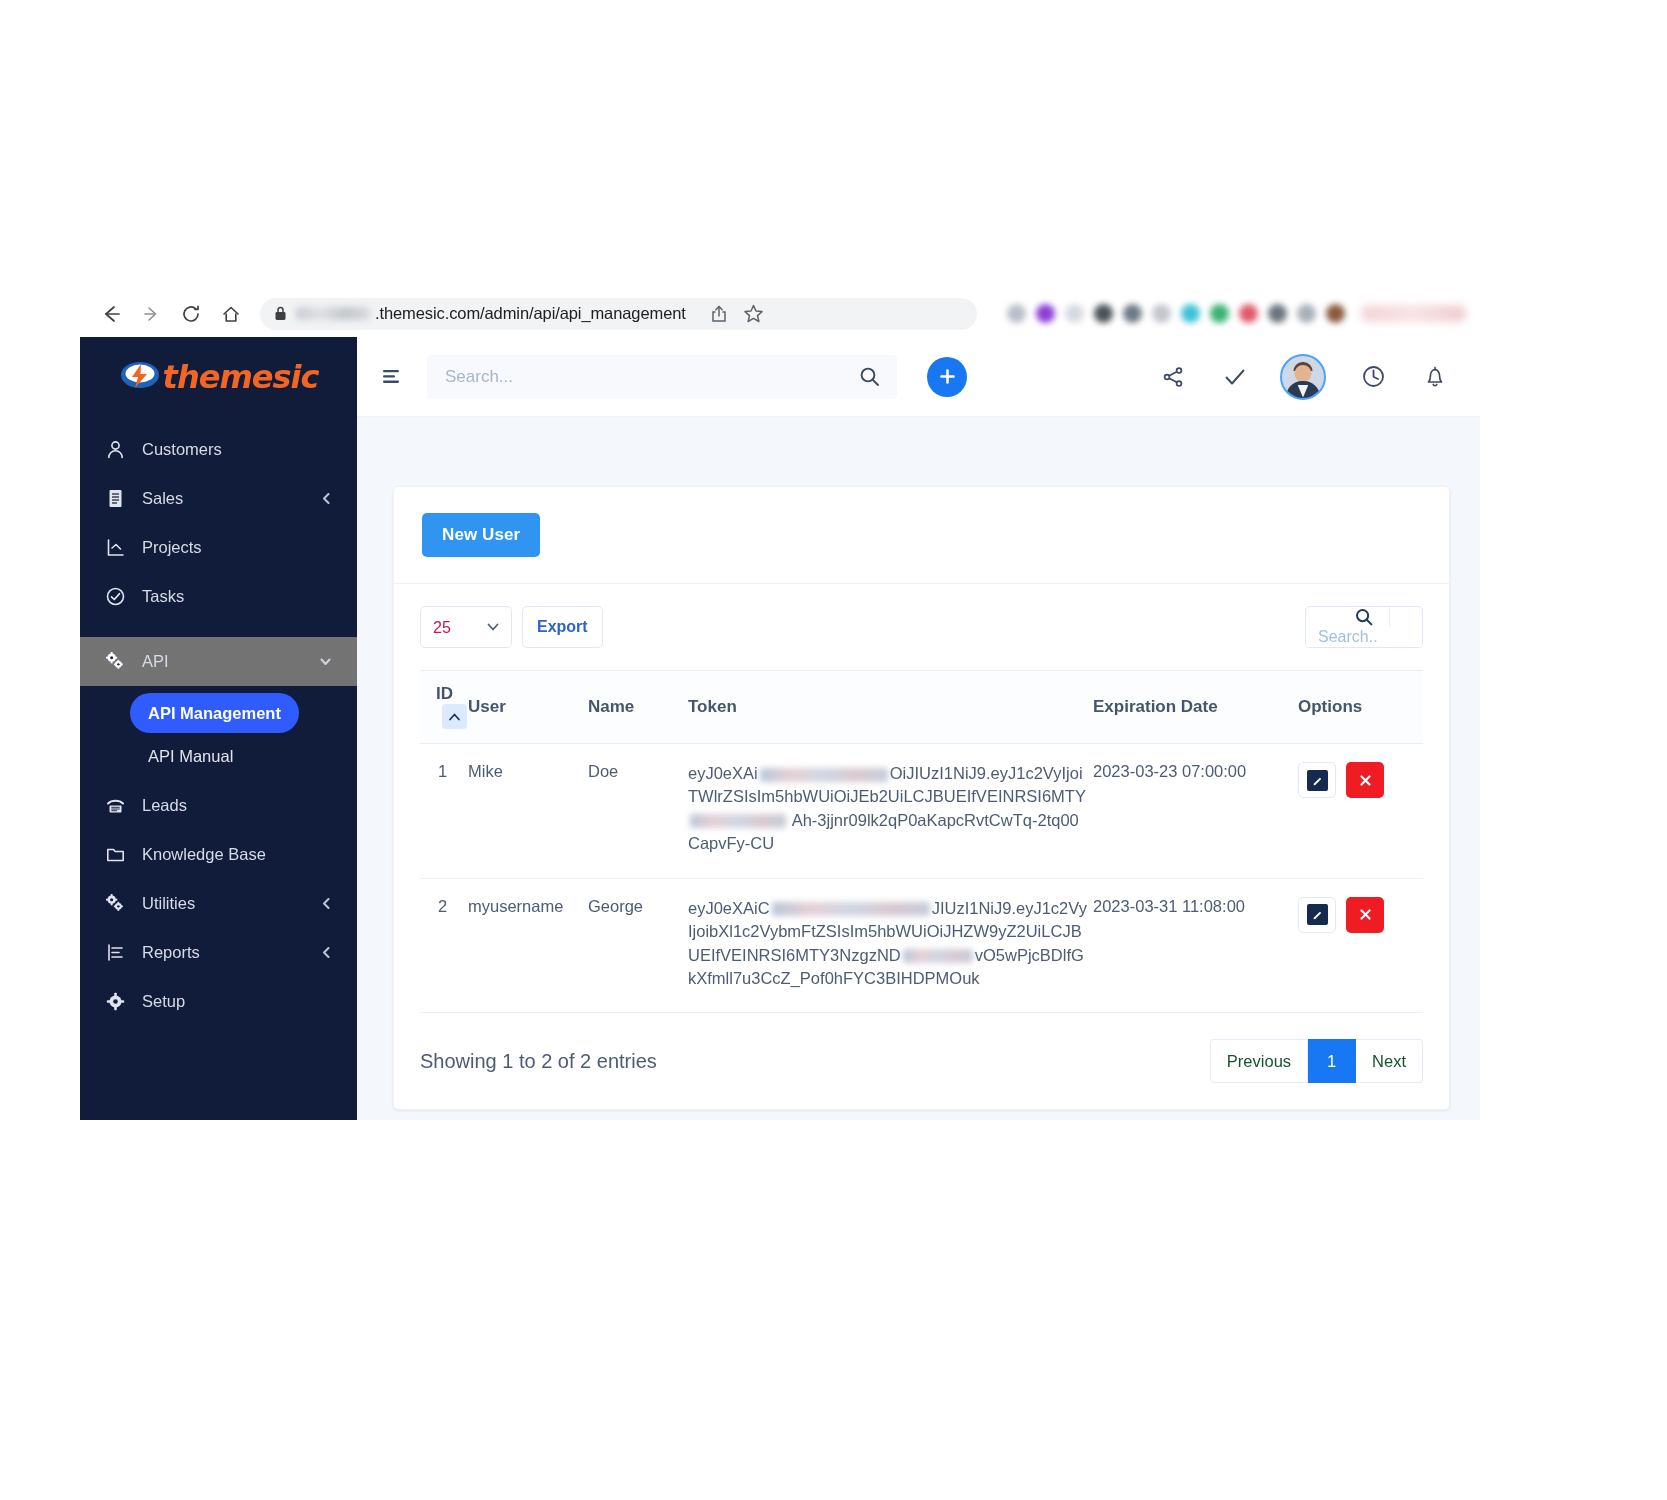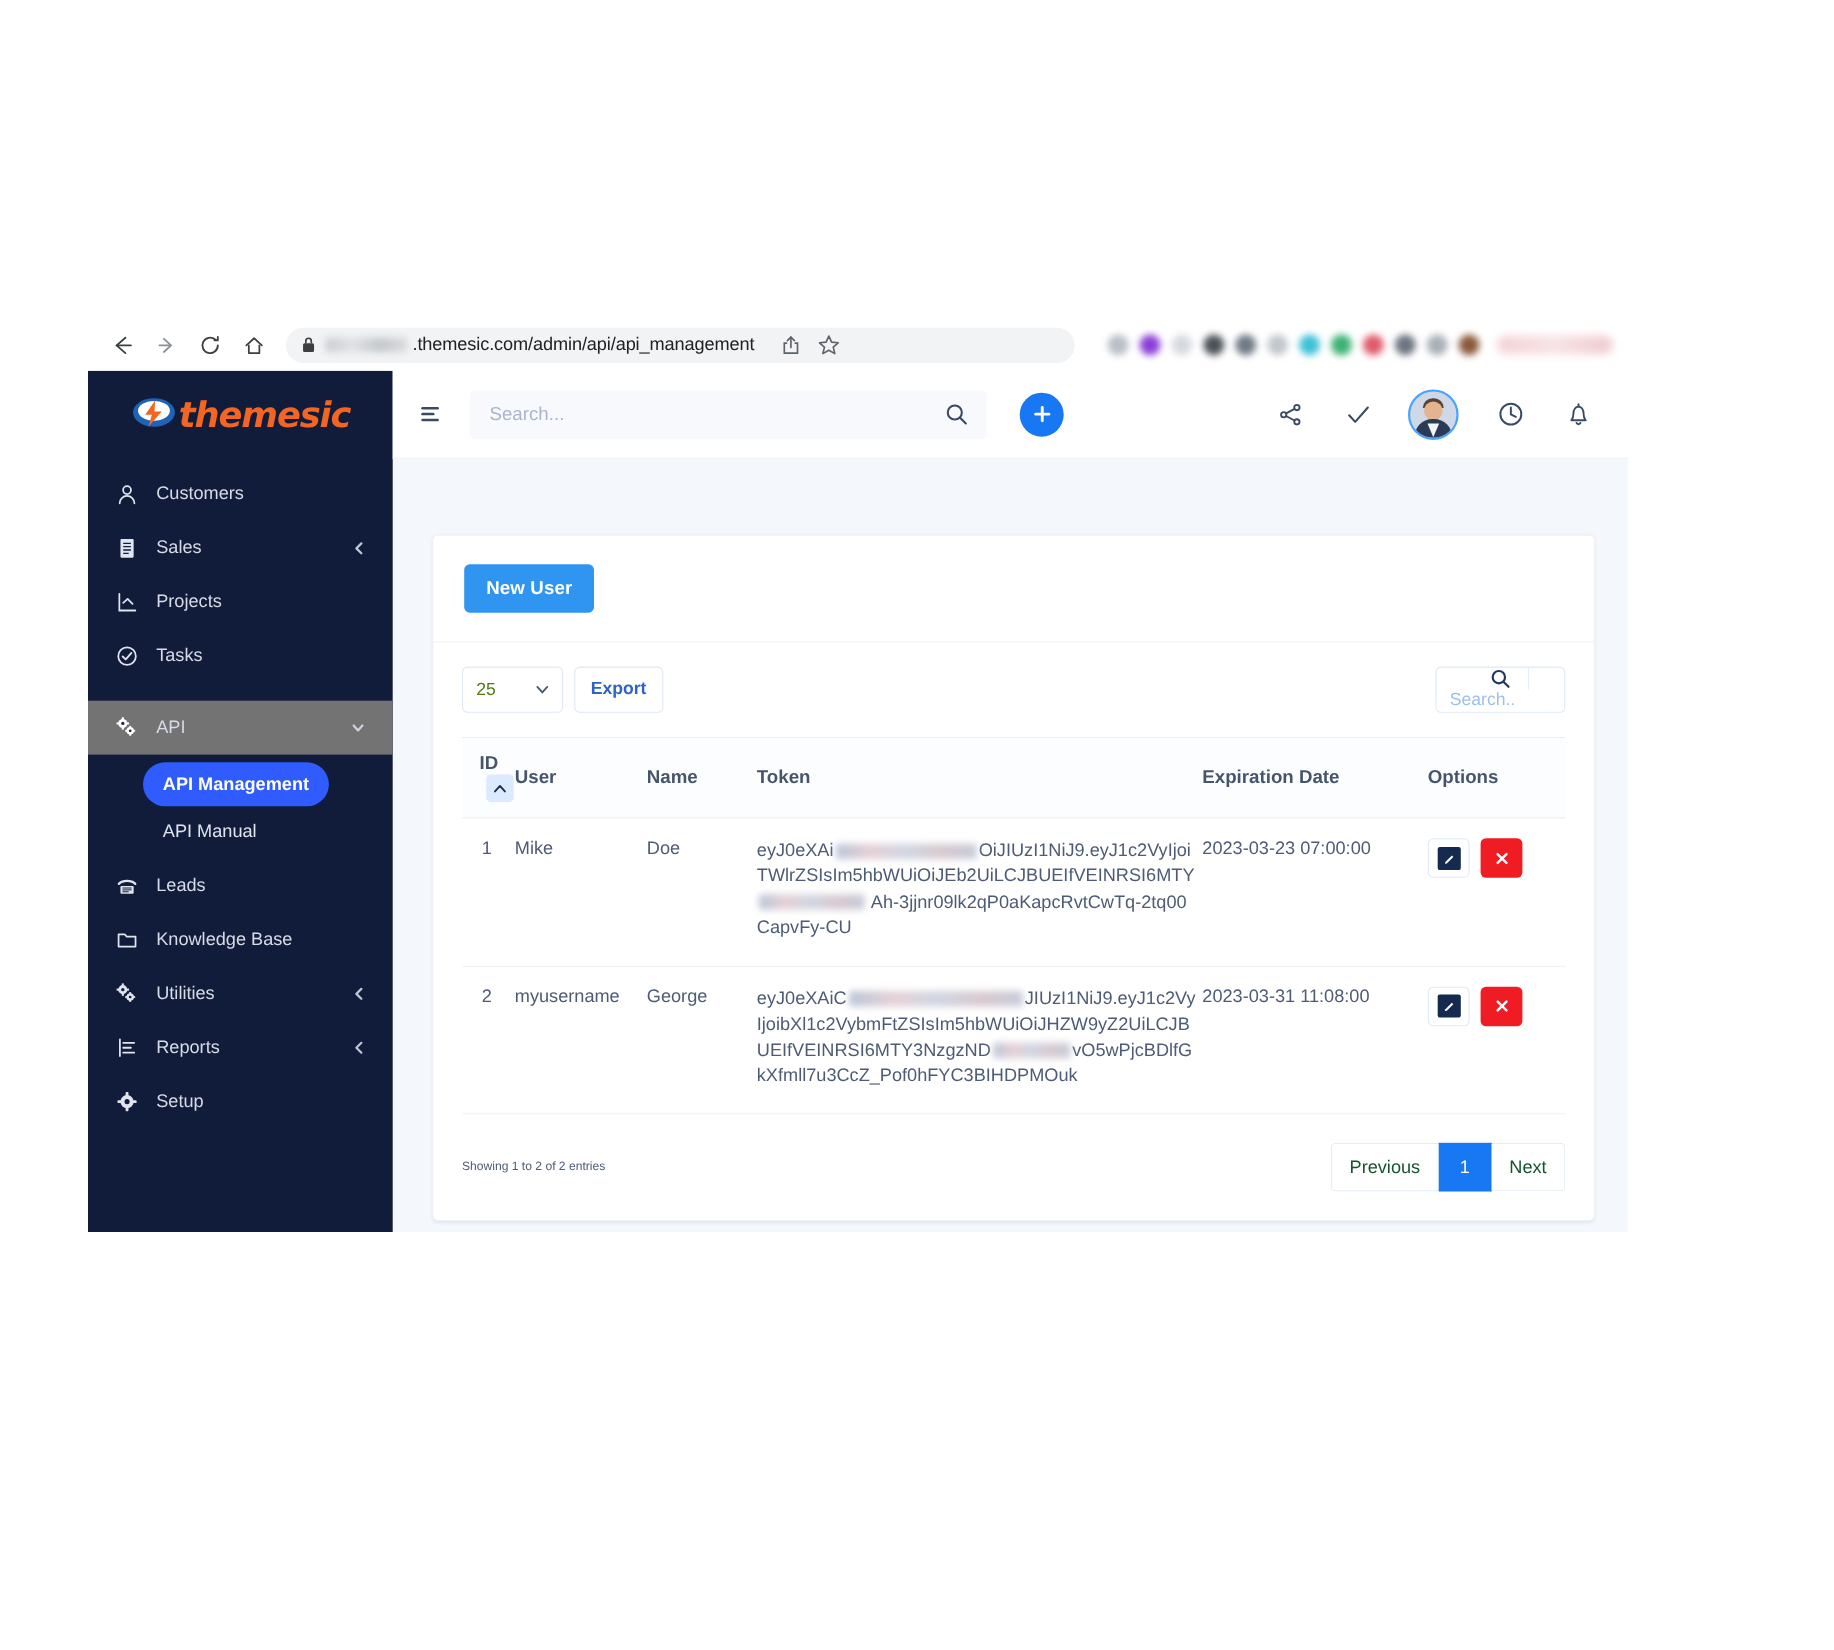--- a/index.html
+++ b/index.html
@@ -208,21 +208,21 @@
   .len-select {
     appearance: none;
     -webkit-appearance: none;
     width: 92px; height: 42px;
     border: 1px solid #dfe8f3;
     border-radius: 5px;
     background: #ffffff;
     padding: 0 12px;
     font-family: "Liberation Sans", sans-serif;
     font-size: 16px;
-    color: #4d7c0f;
+    color: #be185d;
   }
   .sel-wrap { position: relative; }
   .sel-caret { position:absolute; right:13px; top:16px; pointer-events:none; }
   .btn-export {
     margin-left: 10px;
     height: 42px;
     border: 1px solid #dfe8f3;
     border-radius: 5px;
     background: #ffffff;
     color: #2d63c8;
@@ -318,21 +318,21 @@
     border: 0; border-radius: 5px;
     background: #f01c24;
     color: #ffffff;
     font-size: 18px; font-weight: bold;
     display: flex; align-items: center; justify-content: center;
   }
   .tbl-foot {
     display: flex; align-items: center;
     padding-top: 26px;
   }
-  .entries { font-size: 11px; color: #4d5c74; }
+  .entries { font-size: 20px; color: #4d5c74; }
   .pager { margin-left: auto; display: flex; }
   .pg {
     height: 44px; min-width: 54px;
     display: flex; align-items: center; justify-content: center;
     border: 1px solid #e3ecf7;
     border-left-width: 0;
     font-size: 16.5px;
     color: #14532d;
     background: #ffffff;
     padding: 0 16px;

